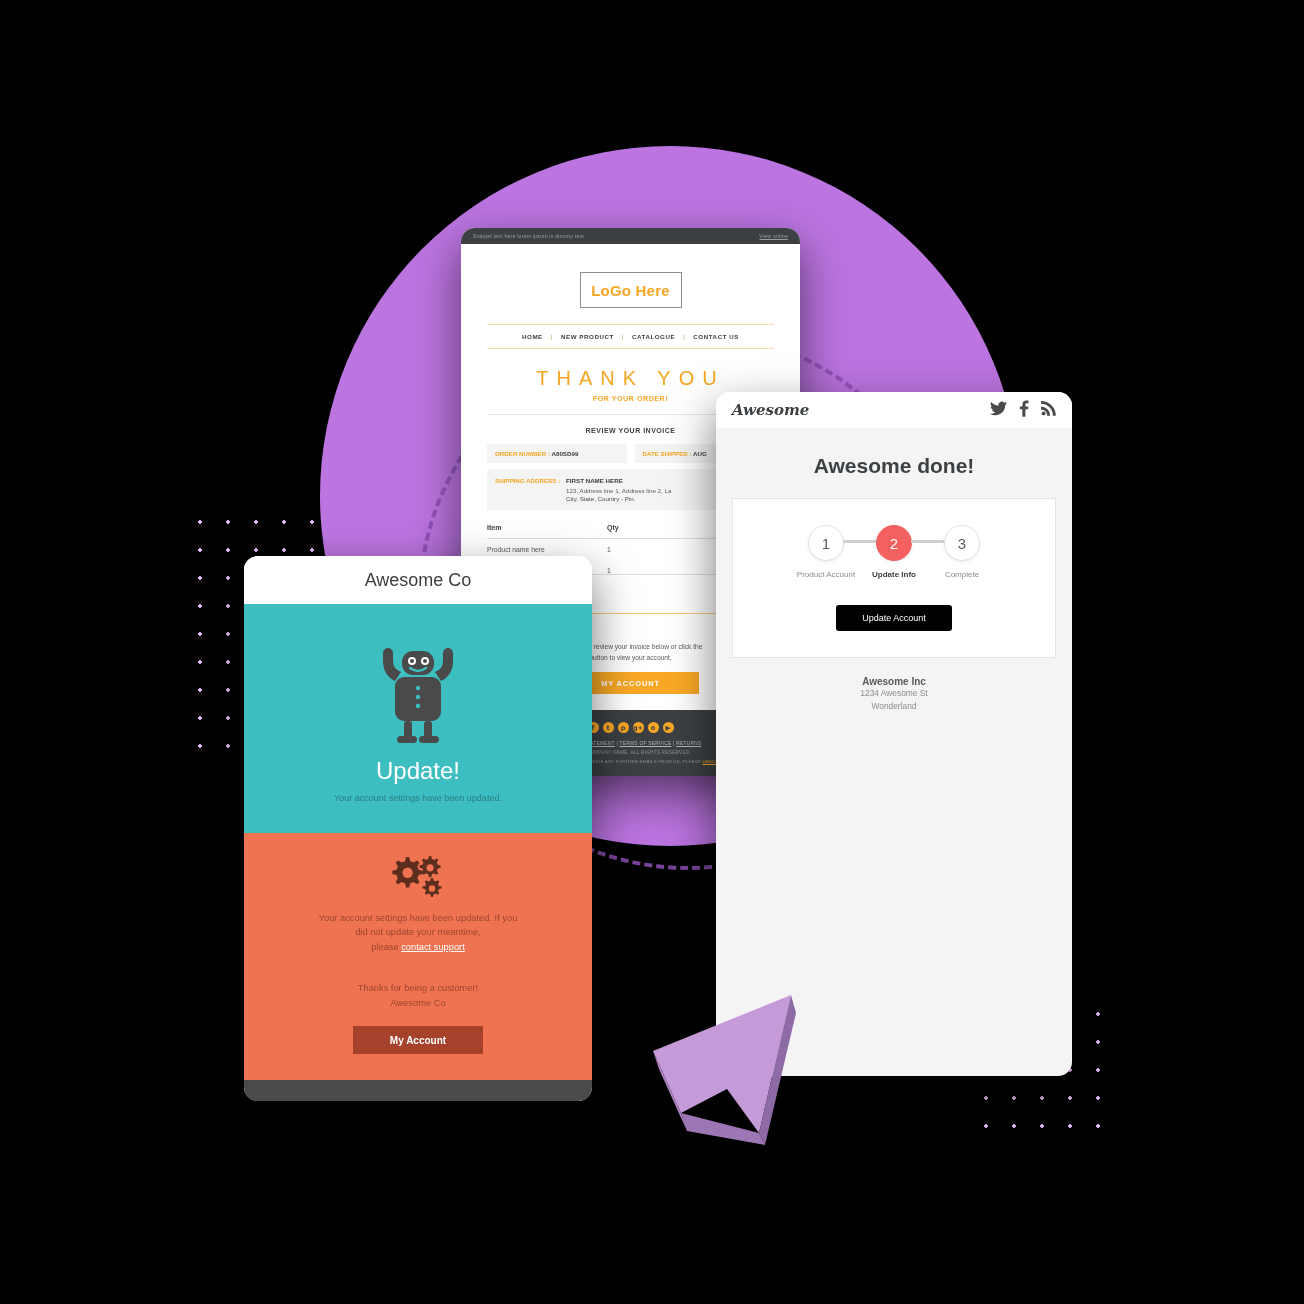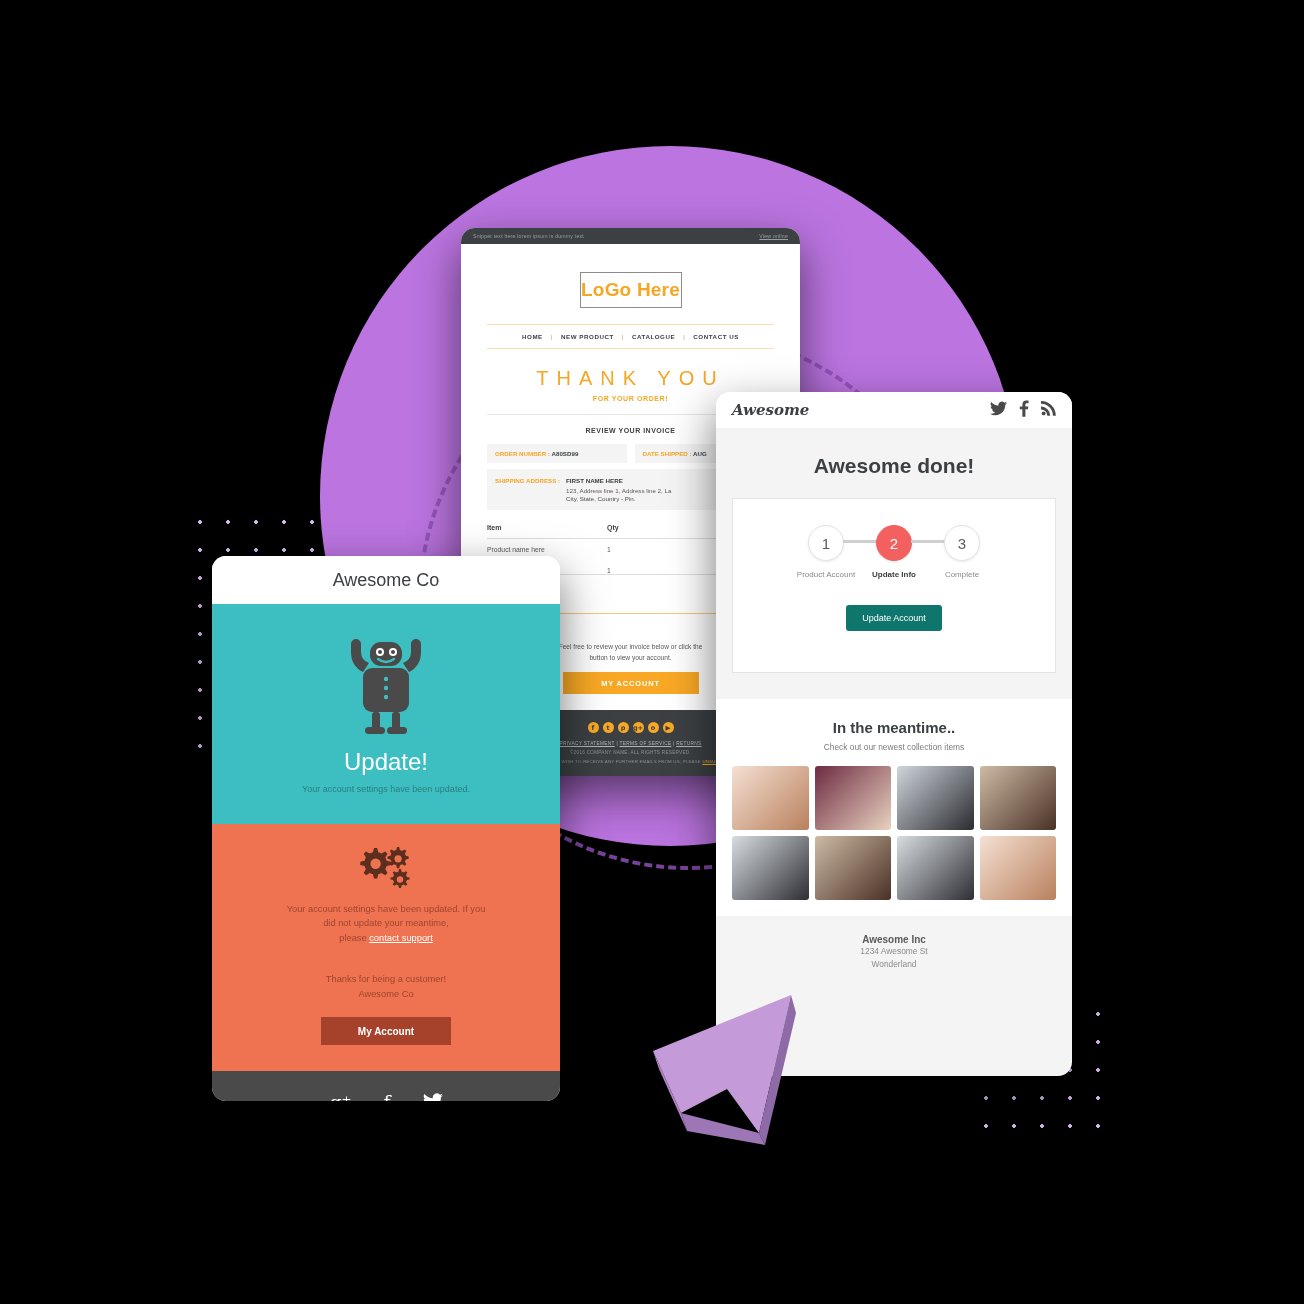--- a/index.html
+++ b/index.html
@@ -47,21 +47,21 @@
   .inv-snippet{
     background:#3c4043;color:#9a9ea2;font-size:5.2px;
     padding:5px 12px;display:flex;justify-content:space-between;align-items:center;
     letter-spacing:.2px;
   }
   .inv-snippet a{color:#9a9ea2;text-decoration:underline;}
   .inv-body{background:#fff;padding:16px 26px 0;}
   .logo-box{
     margin:12px auto 0;width:100px;height:34px;border:1.2px solid #8d8d8d;
     display:flex;align-items:center;justify-content:center;
-    color:#f5a623;font-weight:bold;font-size:19px;letter-spacing:.2px;
+    color:#f5a623;font-weight:bold;font-size:15px;letter-spacing:.2px;
   }
   .inv-nav{
     margin:16px 0 0;border-top:1px solid #fbdcab;border-bottom:1px solid #fbdcab;
     padding:8px 0;display:flex;justify-content:center;gap:8px;
     font-size:6.2px;font-weight:bold;color:#3c4043;letter-spacing:.55px;
   }
   .inv-nav .sep{color:#c2a06a;font-weight:normal;}
   .thank-you{
     text-align:center;color:#f5a623;font-size:20px;letter-spacing:8px;
     margin:18px 0 0;font-weight:300;
@@ -114,24 +114,24 @@
     font-size:6.5px;display:flex;align-items:center;justify-content:center;
     font-weight:bold;font-family:"DejaVu Sans",sans-serif;
   }
   .inv-links{font-size:4.8px;color:#b3b6b9;letter-spacing:.3px;}
   .inv-links a{color:#b3b6b9;text-decoration:underline;}
   .inv-copy{font-size:4.6px;color:#8d9194;margin-top:4px;letter-spacing:.3px;}
   .inv-unsub{font-size:4.4px;color:#8d9194;margin-top:4px;letter-spacing:.2px;}
   .inv-unsub a{color:#f9a825;text-decoration:underline;}
 
   
-  #awesome-co-email{left:212px;top:556px;width:348px;height:545px;z-index:3;}
+  #awesome-co-email{left:244px;top:556px;width:348px;height:545px;z-index:3;}
   .ac-head{background:#fff;height:48px;display:flex;align-items:center;justify-content:center;}
   .ac-head-title{font-size:18px;color:#3c4043;font-weight:400;}
-  .ac-teal{background:#3dbec1;padding:24px 0 30px;text-align:center;}
+  .ac-teal{background:#3dbec1;padding:33px 0 30px;text-align:center;}
   .robot{display:block;margin:0 auto;}
   .ac-update{color:#fff;font-size:24px;font-weight:400;margin:8px 0 0;}
   .ac-sub{color:#2c7e80;font-size:9px;margin:8px 0 0;}
   .ac-orange{background:#ef7350;padding:22px 30px 26px;text-align:center;}
   .gears{display:block;margin:0 auto 12px;}
   .ac-copy{color:#9c4630;font-size:9.3px;line-height:1.55;}
   .ac-copy .support{color:#fff;}
   .ac-thanks{color:#9c4630;font-size:9.3px;line-height:1.55;margin-top:27px;}
   .ac-btn{
     margin:16px auto 0;width:130px;height:28px;background:#a6422b;color:#fff;
@@ -159,21 +159,21 @@
   .bubble{
     width:34px;height:34px;border-radius:50%;background:#fff;border:1px solid #e2e2e2;
     display:flex;align-items:center;justify-content:center;font-size:15px;color:#5a5a5a;
     box-shadow:0 1px 3px rgba(0,0,0,.08);
   }
   .bubble.active{background:#f2605f;border-color:#f2605f;color:#fff;}
   .step-label{font-size:8px;color:#8b8b8b;margin-top:9px;}
   .step-label.active{color:#3c4043;font-weight:bold;}
   .connector{width:34px;height:3px;background:#cfcfcf;margin:0 -22px 22px;}
   .ad-btn{
-    margin:26px auto 15px;width:96px;height:26px;background:#0f766e;color:#fff;
+    margin:26px auto 0;width:116px;height:26px;background:#000000;color:#fff;
     font-size:9px;border-radius:3px;display:flex;align-items:center;justify-content:center;border:0;
   }
   .ad-meantime{background:#fff;margin-top:26px;padding:20px 16px 16px;text-align:center;}
   .mt-title{font-size:15px;color:#3c4043;font-weight:bold;margin:0;}
   .mt-sub{font-size:8.4px;color:#7d7d7d;margin:6px 0 14px;}
   .mt-grid{display:grid;grid-template-columns:repeat(4,1fr);gap:6px;}
   .mt-cell{height:64px;border-radius:3px;overflow:hidden;}
   .ad-footer{background:#f4f4f4;padding:18px 0 26px;text-align:center;}
   .ad-f1{font-size:10px;color:#5a5a5a;font-weight:bold;}
   .ad-f2,.ad-f3{font-size:8.4px;color:#8b8b8b;line-height:1.5;}
@@ -396,34 +396,20 @@
         </div>
         <div class="connector"></div>
         <div class="step">
           <div class="bubble">3</div>
           <div class="step-label">Complete</div>
         </div>
       </div>
       <button class="ad-btn">Update Account</button>
     </div>
 
-    <div class="ad-meantime">
-      <h2 class="mt-title">In the meantime..</h2>
-      <div class="mt-sub">Check out our newest collection items</div>
-      <div class="mt-grid" id="gallery-grid">
-          <div class="mt-cell" style="background: linear-gradient(135deg, rgb(244, 224, 210) 0%, rgb(185, 128, 94) 100%);"></div>
-          <div class="mt-cell" style="background: linear-gradient(135deg, rgb(110, 43, 65) 0%, rgb(232, 210, 192) 100%);"></div>
-          <div class="mt-cell" style="background: linear-gradient(135deg, rgb(207, 214, 220) 0%, rgb(43, 43, 48) 100%);"></div>
-          <div class="mt-cell" style="background: linear-gradient(135deg, rgb(205, 187, 164) 0%, rgb(74, 48, 38) 100%);"></div>
-          <div class="mt-cell" style="background: linear-gradient(135deg, rgb(216, 221, 226) 0%, rgb(46, 46, 51) 100%);"></div>
-          <div class="mt-cell" style="background: linear-gradient(135deg, rgb(205, 187, 164) 0%, rgb(74, 48, 38) 100%);"></div>
-          <div class="mt-cell" style="background: linear-gradient(135deg, rgb(216, 221, 226) 0%, rgb(46, 46, 51) 100%);"></div>
-          <div class="mt-cell" style="background: linear-gradient(135deg, rgb(244, 224, 210) 0%, rgb(185, 128, 94) 100%);"></div>
-        </div>
-    </div>
 
     <div class="ad-footer">
       <div class="ad-f1">Awesome Inc</div>
       <div class="ad-f2">1234 Awesome St</div>
       <div class="ad-f3">Wonderland</div>
     </div>
   </div>
 
   <svg class="cursor" width="190" height="165" viewBox="0 0 190 165">
     <polygon points="12,66 150,10 118,148 86,104 40,128" fill="#c49ad8"></polygon>

